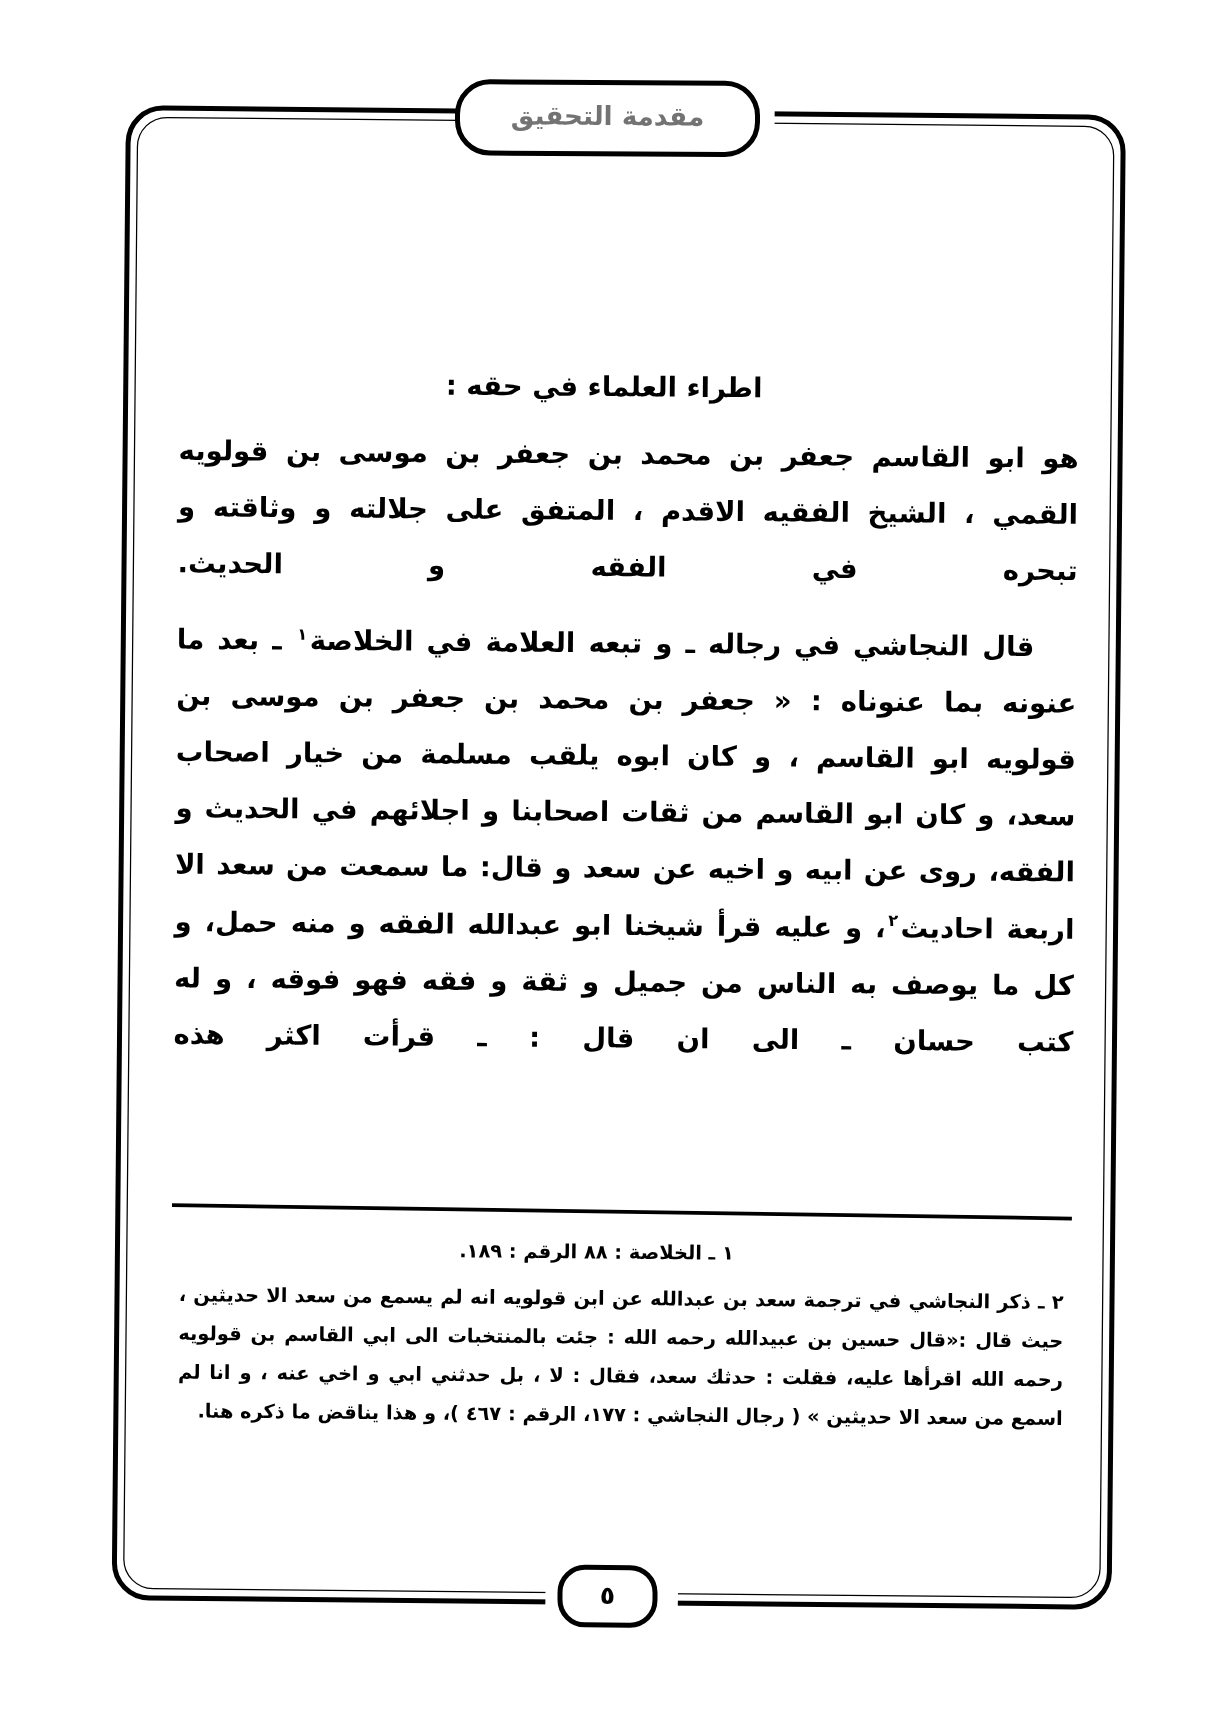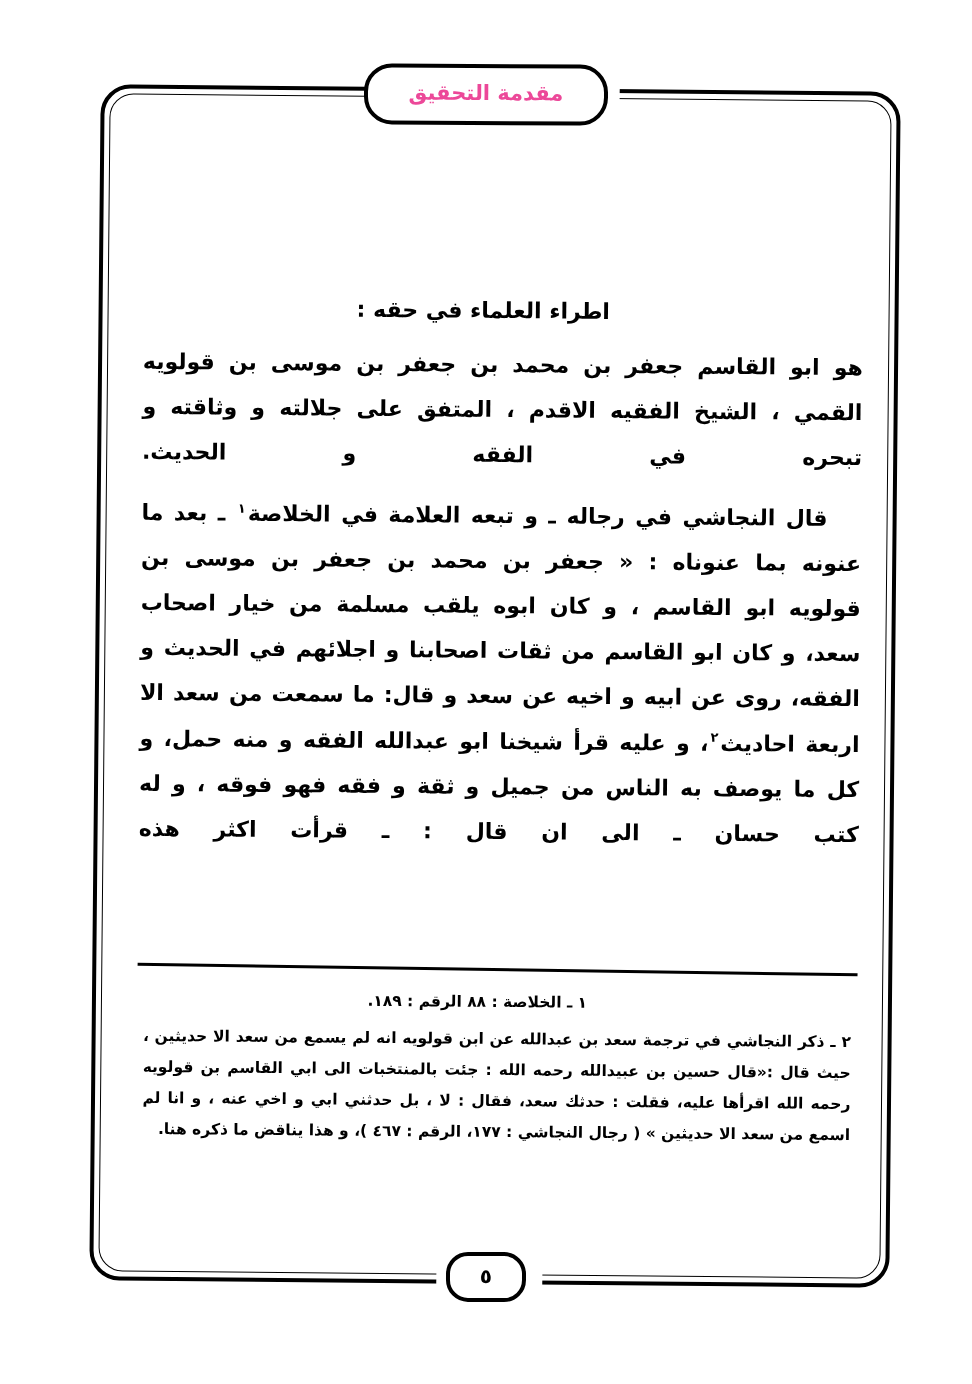--- a/index.html
+++ b/index.html
@@ -81,21 +81,21 @@
     background: #ffffff;
     display: flex;
     align-items: center;
     justify-content: center;
     z-index: 5;
   }
 
   .header-badge-title {
     font-size: 21px;
     font-weight: bold;
-    color: #ec4899;
+    color: #737373;
     letter-spacing: 1px;
     white-space: nowrap;
     line-height: 1;
     padding-bottom: 3px;
   }
 
   
   .page-number-badge {
     position: absolute;
     left: 50%;

